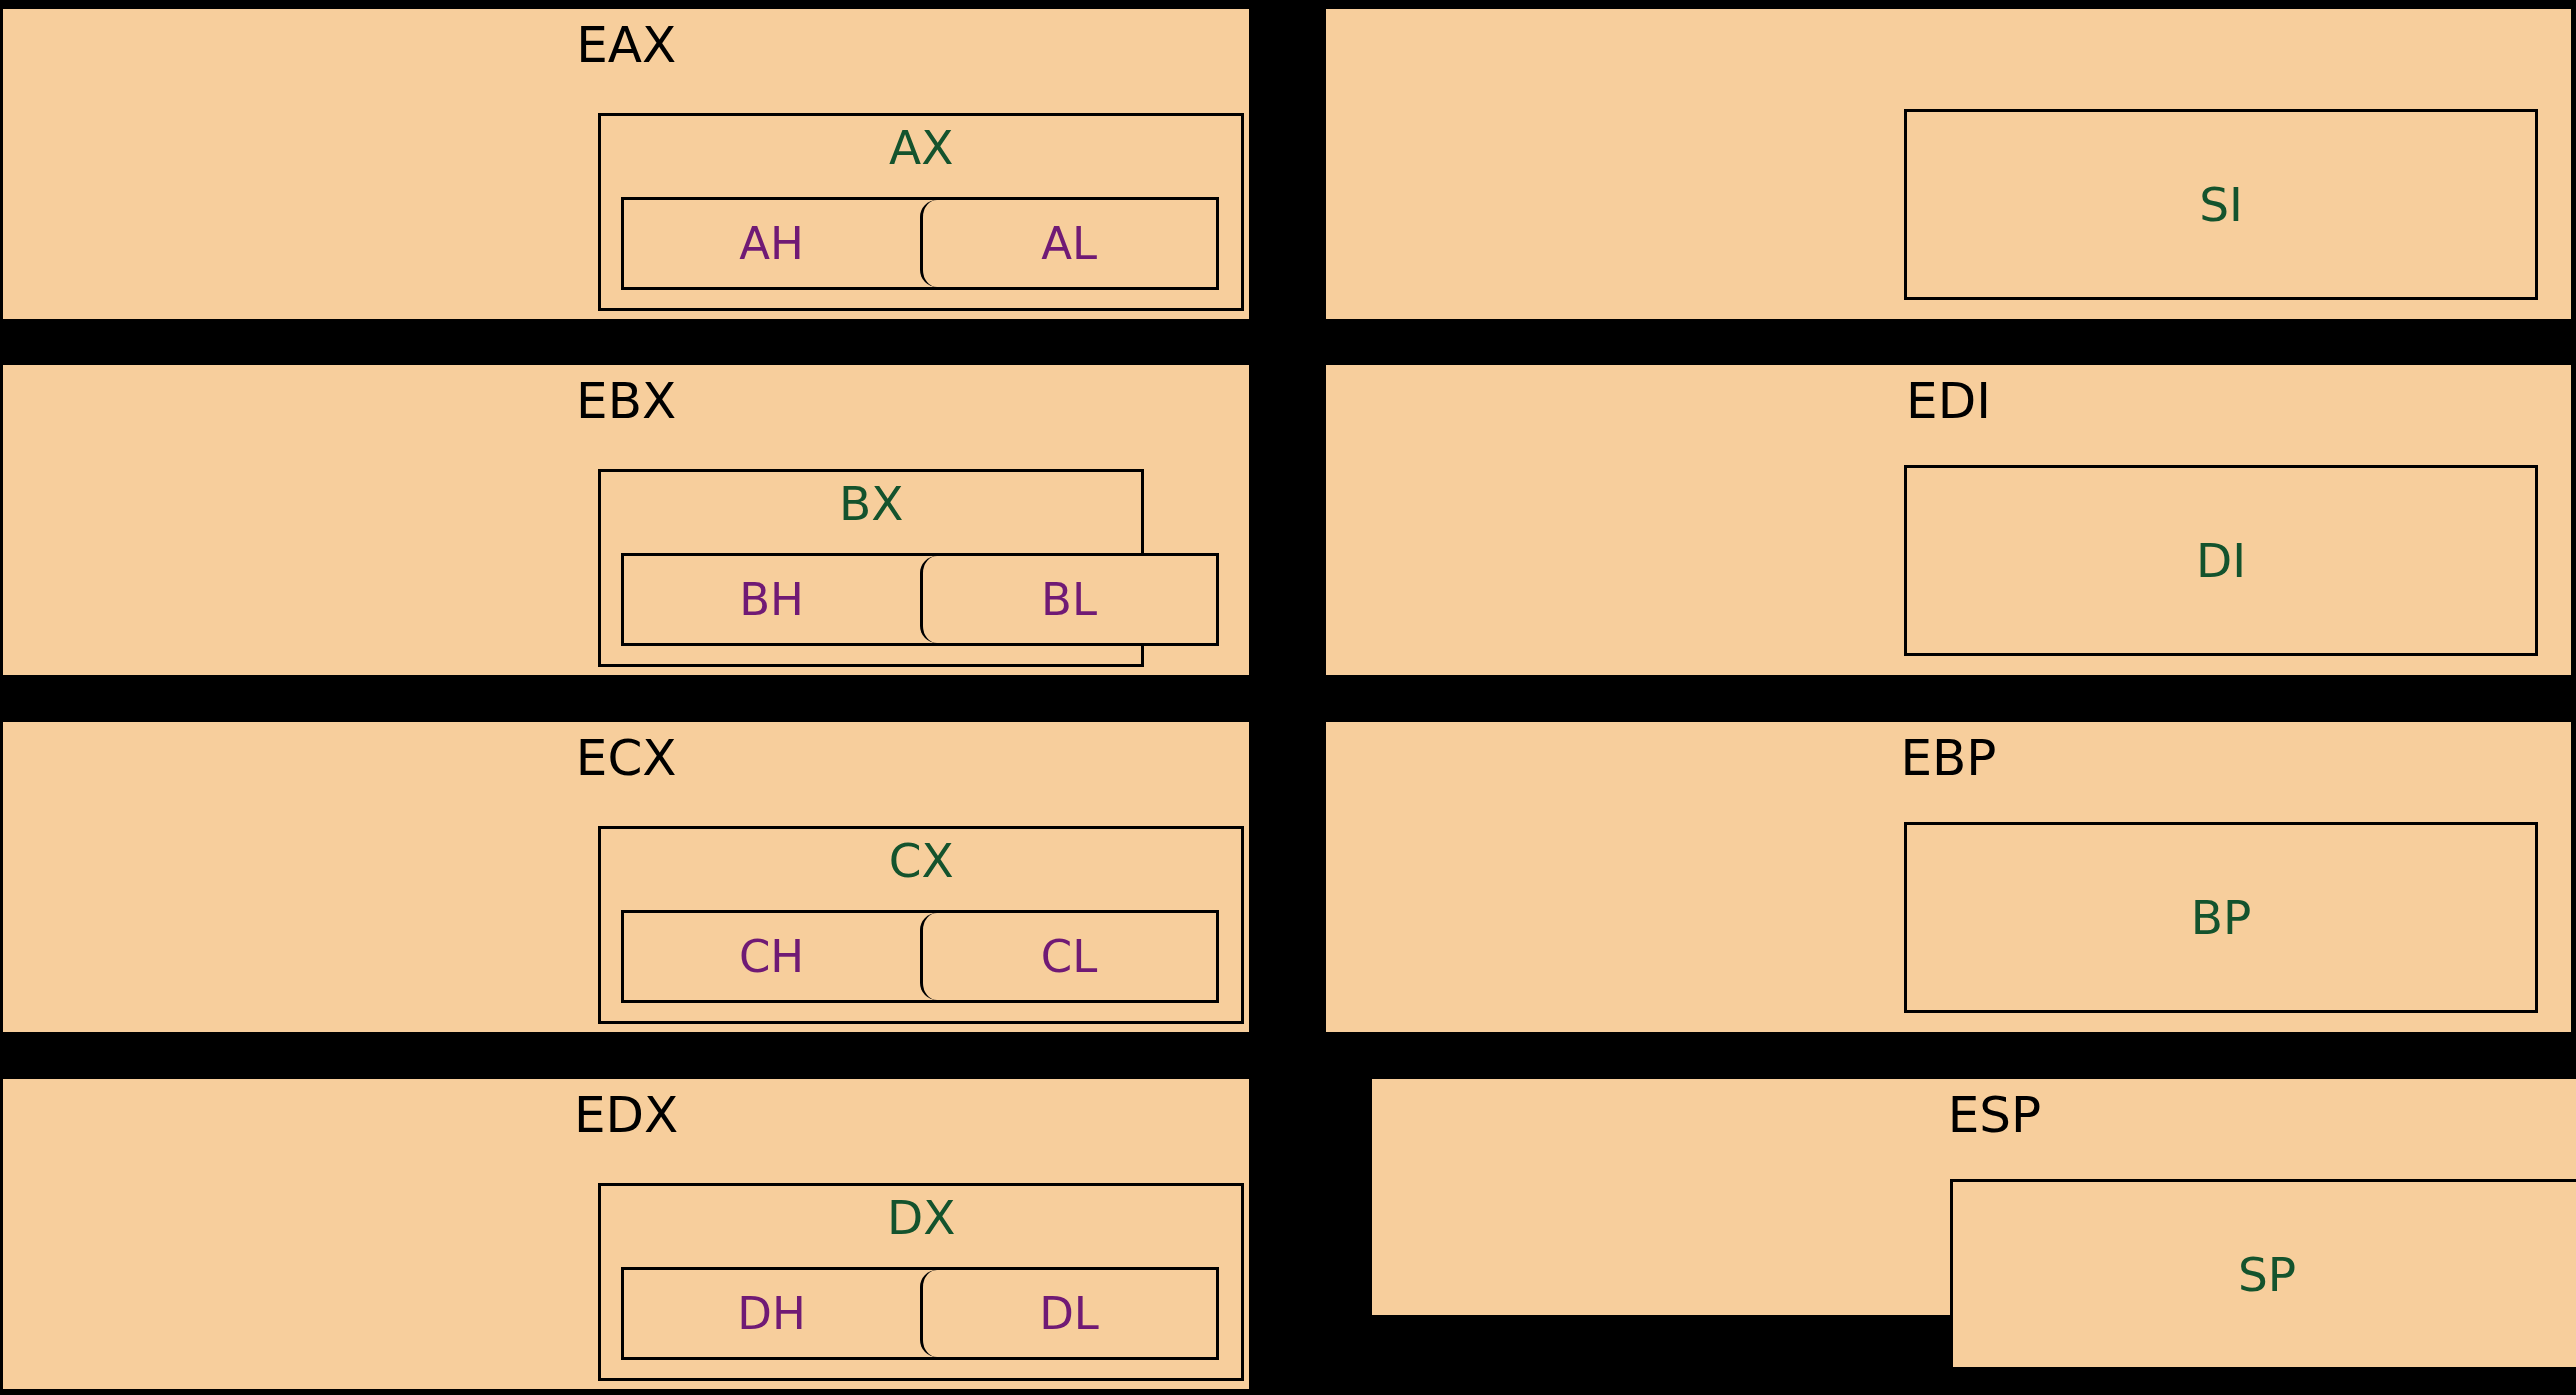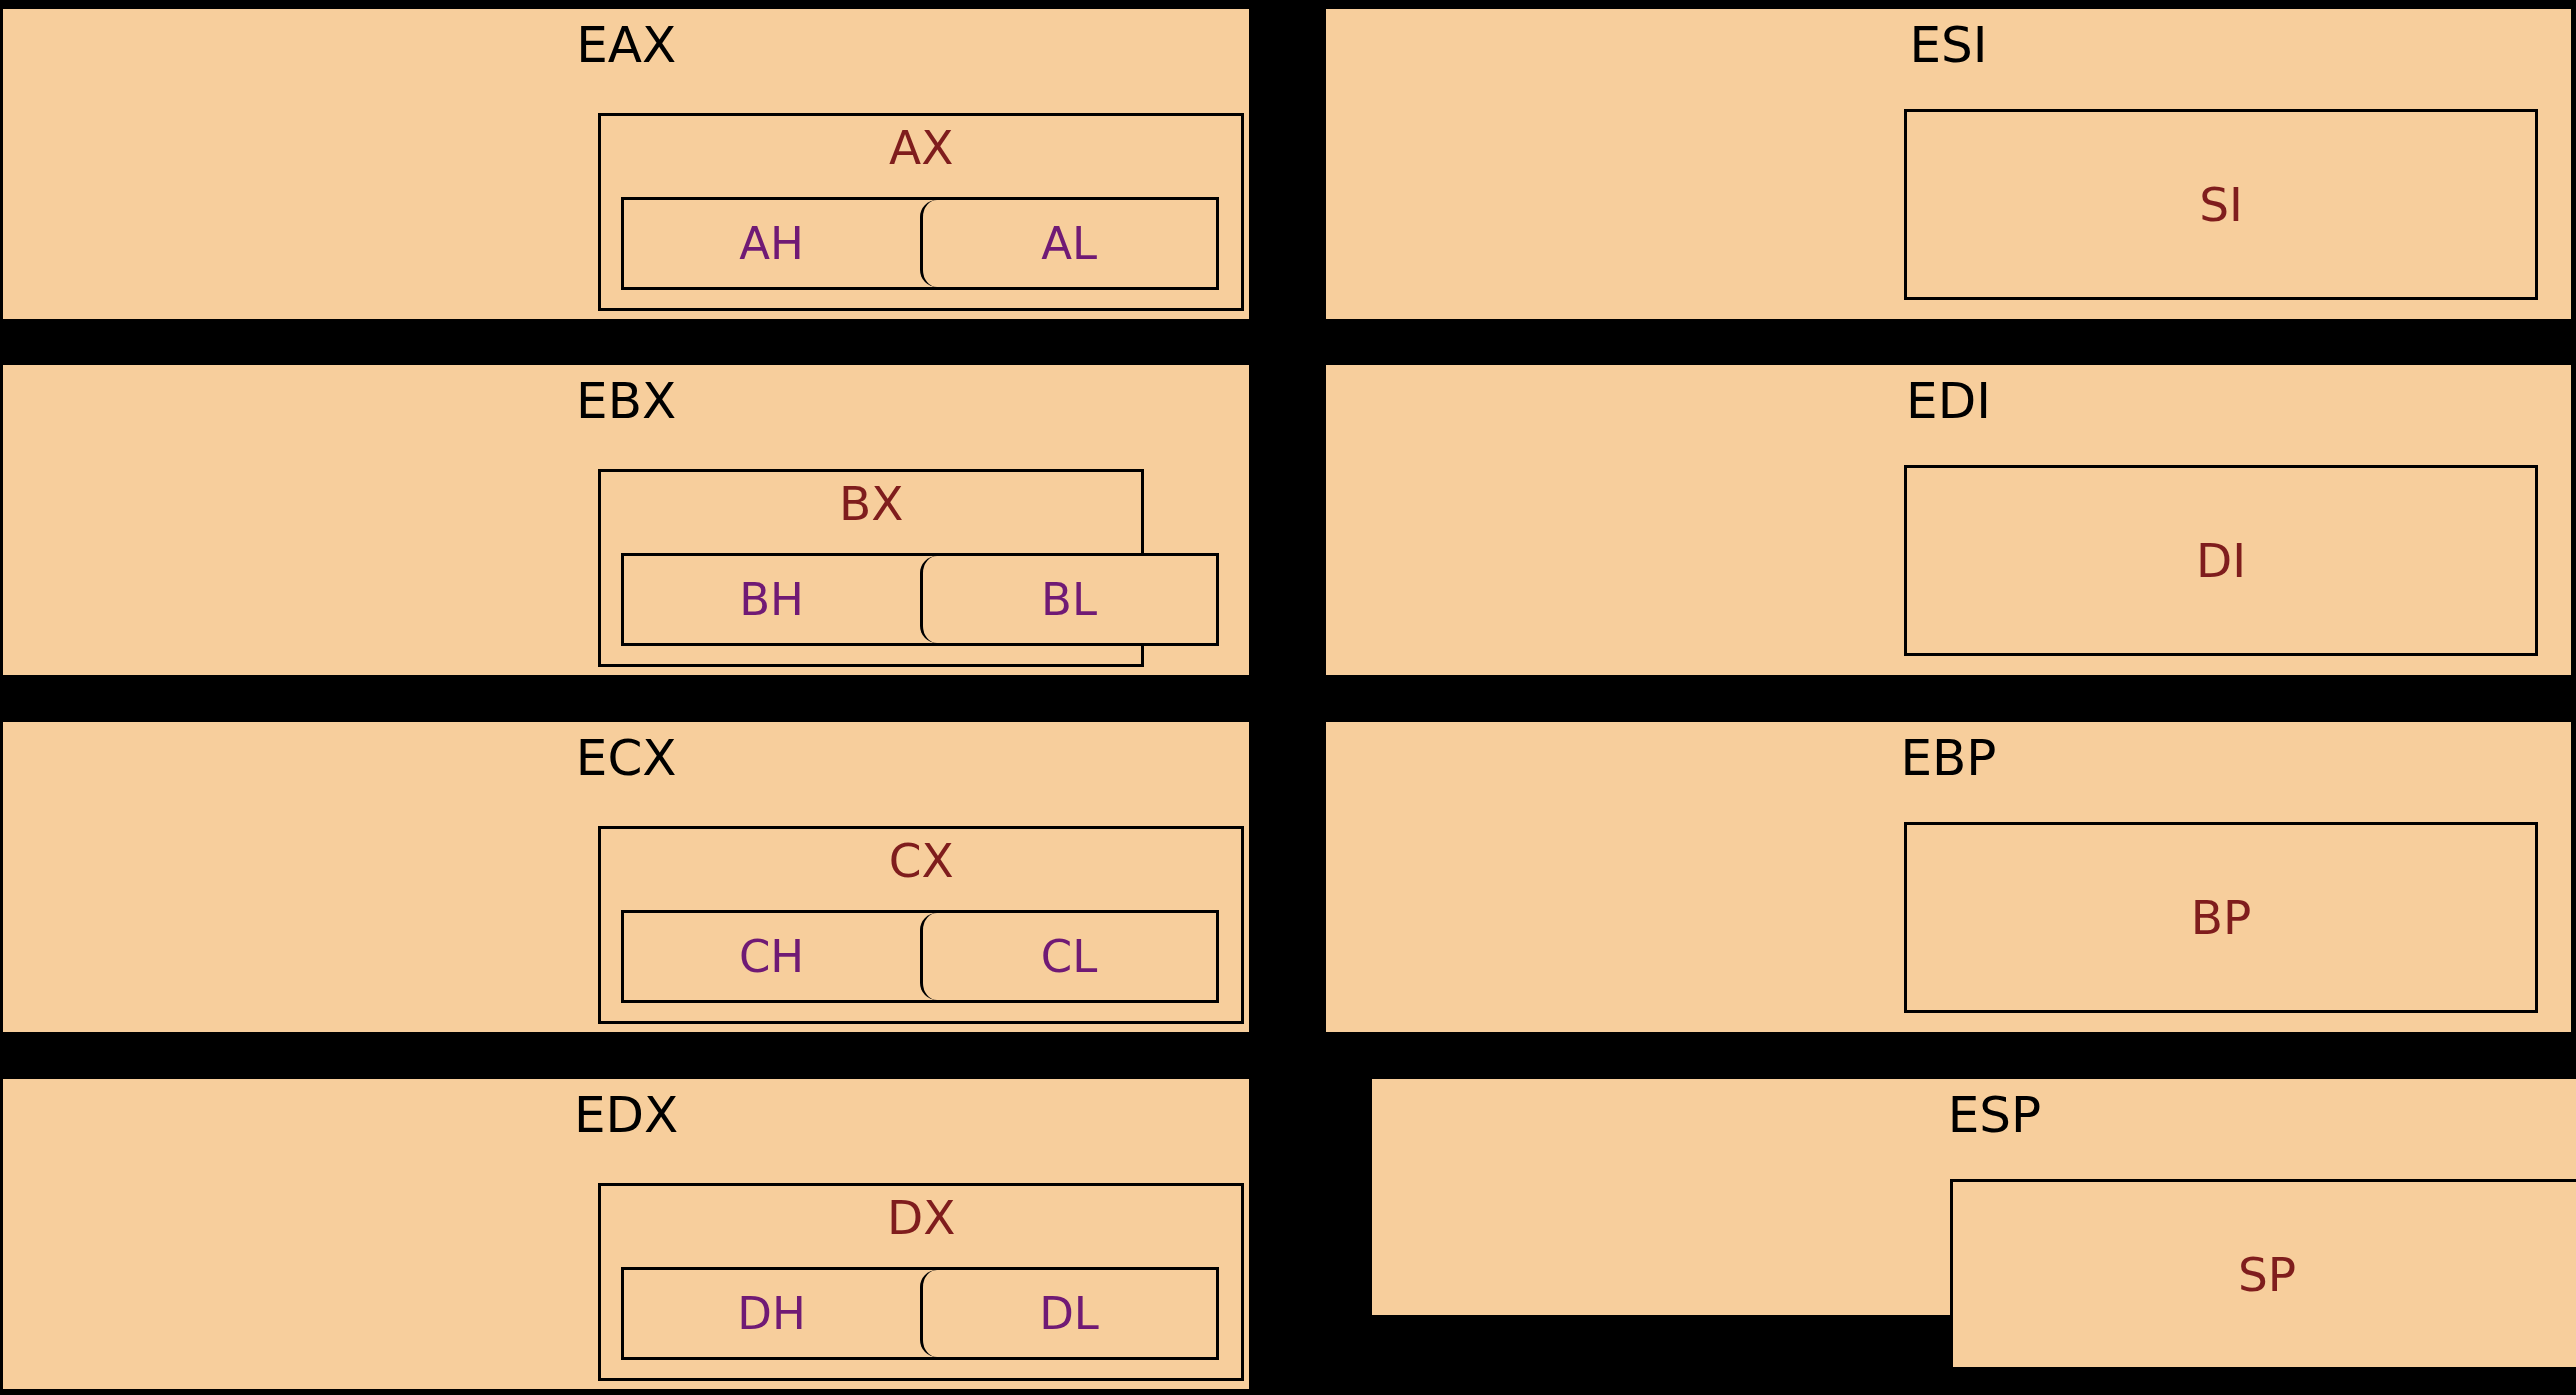--- a/index.html
+++ b/index.html
@@ -51,21 +51,21 @@
     border: 3.2px solid #000000;
   }
   .reg16 > .label16 {
     position: absolute;
     top: 8px;
     left: 0;
     right: 0;
     text-align: center;
     font-size: 47px;
     line-height: 47px;
-    color: #7f1d1d;
+    color: #14532d;
     white-space: nowrap;
   }
 
   
   .reg8row {
     position: absolute;
     box-sizing: border-box;
     display: flex;
     background: #F7CE9C;
     border: 3.2px solid #000000;
@@ -138,21 +138,20 @@
     <div class="reg16" style="left:595px; top:104px; width:646px; height:198px;">
       <div class="label16">DX</div>
       <div class="reg8row" style="left:19.4px; top:81px; width:598px; height:93px;">
         <div class="reg8">DH</div>
         <div class="reg8 second">DL</div>
       </div>
     </div>
   </div>
 
   <div class="reg32" style="left:1326px; top:9px; width:1245px; height:310px;">
-    <div class="label32">ESI</div>
     <div class="reg16 solo" style="left:578px; top:100px; width:634px; height:191px;">
       <div class="label16">SI</div>
     </div>
   </div>
 
   <div class="reg32" style="left:1326px; top:365px; width:1245px; height:310px;padding-left:32px;">
     <div class="label32">EDI</div>
     <div class="reg16 solo" style="left:578px; top:100px; width:634px; height:191px;">
       <div class="label16">DI</div>
     </div>

